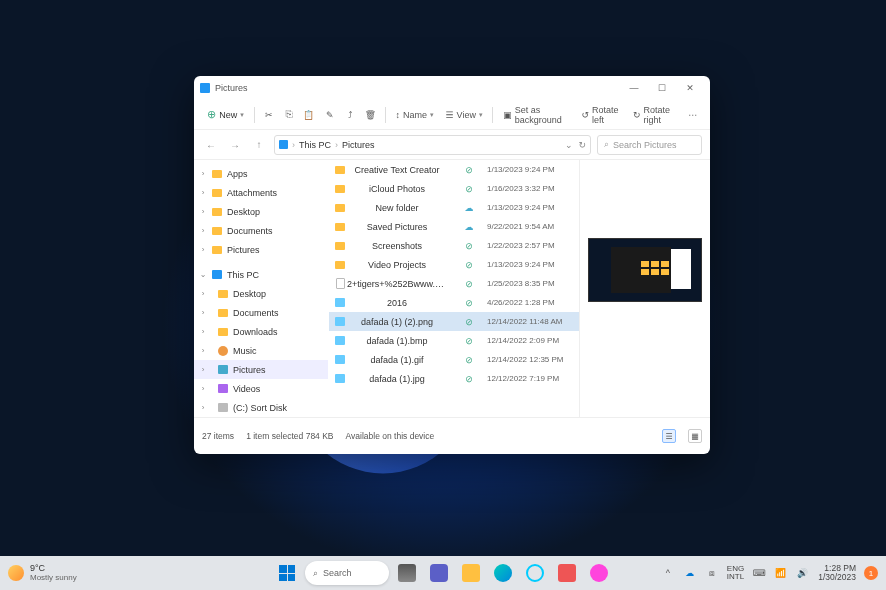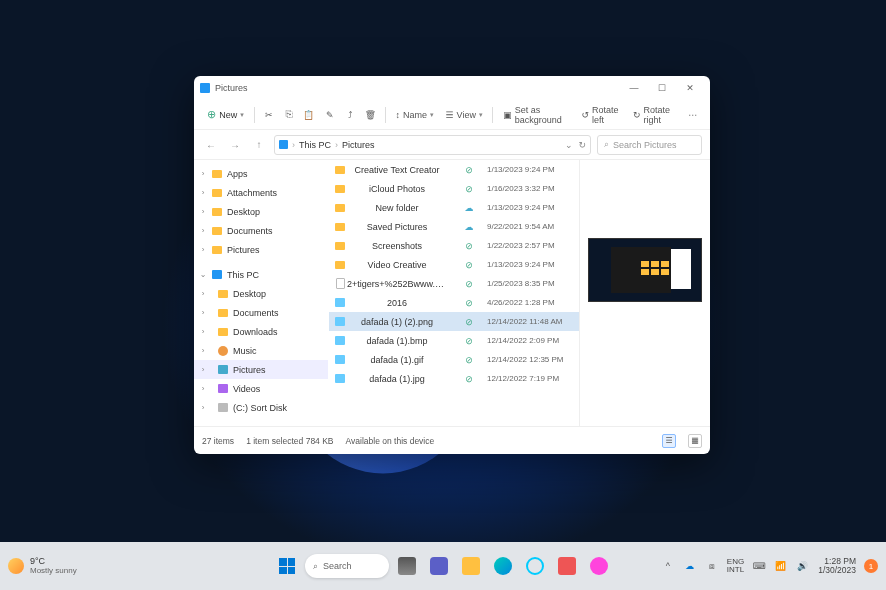--- a/index.html
+++ b/index.html
@@ -70,27 +70,27 @@
 .file-icon { width: 9px; height: 11px; background: #fff; border: 1px solid #bbb; border-radius: 1px; }
 .img-icon { width: 10px; height: 9px; background: #6cf; border-radius: 1px; }
 
 .preview { width: 130px; padding: 8px; display: flex; flex-direction: column; align-items: center; }
 .preview-img { width: 114px; height: 64px; margin-top: 70px; background: #0a1628; border: 1px solid #333; position: relative; overflow: hidden; }
 .pv-window { position: absolute; left: 22px; top: 8px; width: 60px; height: 46px; background: #1a1a1a; }
 .pv-folders { position: absolute; left: 30px; top: 14px; display: grid; grid-template-columns: repeat(4, 8px); gap: 2px; }
 .pv-folder { width: 8px; height: 6px; background: #ffc040; }
 .pv-menu { position: absolute; right: 10px; top: 10px; width: 20px; height: 40px; background: #fff; }
 
-.statusbar { height: 28px; border-top: 1px solid #eee; display: flex; align-items: center; padding: 0 8px; gap: 12px; color: #555; font-size: 8.5px; }
+.statusbar { height: 37px; border-top: 1px solid #eee; display: flex; align-items: center; padding: 0 8px; gap: 12px; color: #555; font-size: 8.5px; }
 .sb-spacer { flex: 1; }
 .sb-viewbtn { width: 14px; height: 14px; border: 1px solid #ccc; border-radius: 2px; display: flex; align-items: center; justify-content: center; font-size: 8px; cursor: pointer; }
 .sb-viewbtn.active { background: #e5f0ff; border-color: #8bf; }
 
 
-.taskbar { position: absolute; bottom: 0; left: 0; right: 0; height: 48px; background: rgba(245, 247, 250, 0.92); backdrop-filter: blur(20px); display: flex; align-items: center; padding: 0 8px; }
+.taskbar { position: absolute; bottom: 0; left: 0; right: 0; height: 34px; background: rgba(245, 247, 250, 0.92); backdrop-filter: blur(20px); display: flex; align-items: center; padding: 0 8px; }
 .tb-left { display: flex; align-items: center; gap: 6px; font-size: 9px; color: #333; }
 .weather-icon { width: 16px; height: 16px; border-radius: 50%; background: linear-gradient(135deg, #ffd060, #ff9030); }
 .weather-text { display: flex; flex-direction: column; line-height: 1.1; }
 .weather-sub { font-size: 8px; color: #666; }
 .tb-center { position: absolute; left: 50%; transform: translateX(-50%); display: flex; align-items: center; gap: 4px; }
 .start-btn { width: 28px; height: 28px; display: flex; align-items: center; justify-content: center; border-radius: 4px; cursor: pointer; }
 .win-logo { width: 16px; height: 16px; display: grid; grid-template-columns: 1fr 1fr; grid-template-rows: 1fr 1fr; gap: 1px; }
 .win-sq { background: #0078d4; }
 .search-pill { height: 24px; width: 84px; background: #fff; border-radius: 12px; display: flex; align-items: center; padding: 0 8px; gap: 5px; font-size: 9px; color: #666; cursor: pointer; box-shadow: 0 1px 3px rgba(0,0,0,0.15); }
 .tb-icon { width: 28px; height: 28px; display: flex; align-items: center; justify-content: center; border-radius: 4px; cursor: pointer; }
@@ -306,21 +306,21 @@
                 <div class="folder-icon"></div>
               </div>
               <div class="lr-name">Screenshots</div>
               <div class="lr-status ">⊘</div>
               <div class="lr-date">1/22/2023 2:57 PM</div>
             </div>
             <div class="lrow">
               <div class="lr-icon">
                 <div class="folder-icon"></div>
               </div>
-              <div class="lr-name">Video Creative</div>
+              <div class="lr-name">Video Projects</div>
               <div class="lr-status ">⊘</div>
               <div class="lr-date">1/13/2023 9:24 PM</div>
             </div>
             <div class="lrow">
               <div class="lr-icon">
                 <div class="file-icon"></div>
               </div>
               <div class="lr-name">2+tigers+%252Bwww.cute-pictures.blogs...</div>
               <div class="lr-status ">⊘</div>
               <div class="lr-date">1/25/2023 8:35 PM</div>

